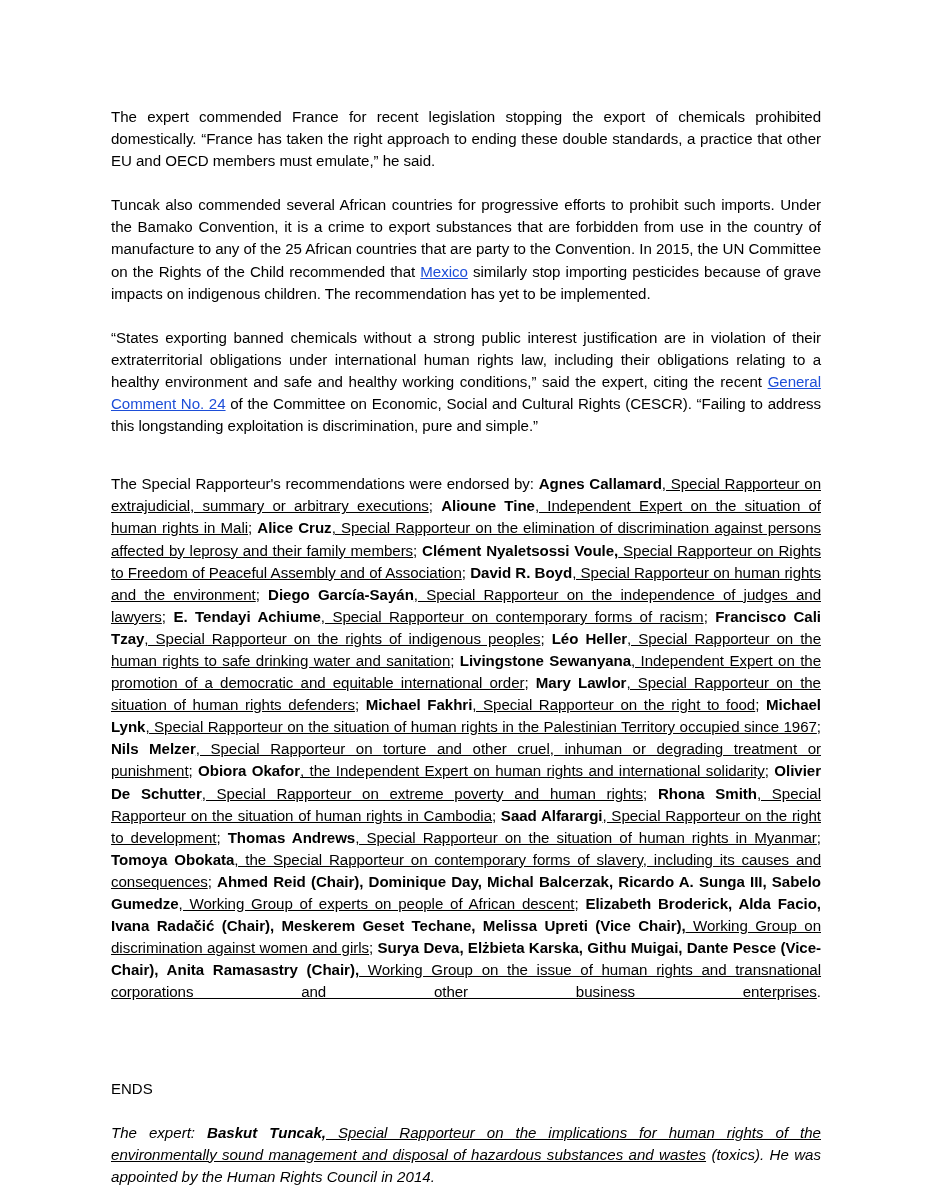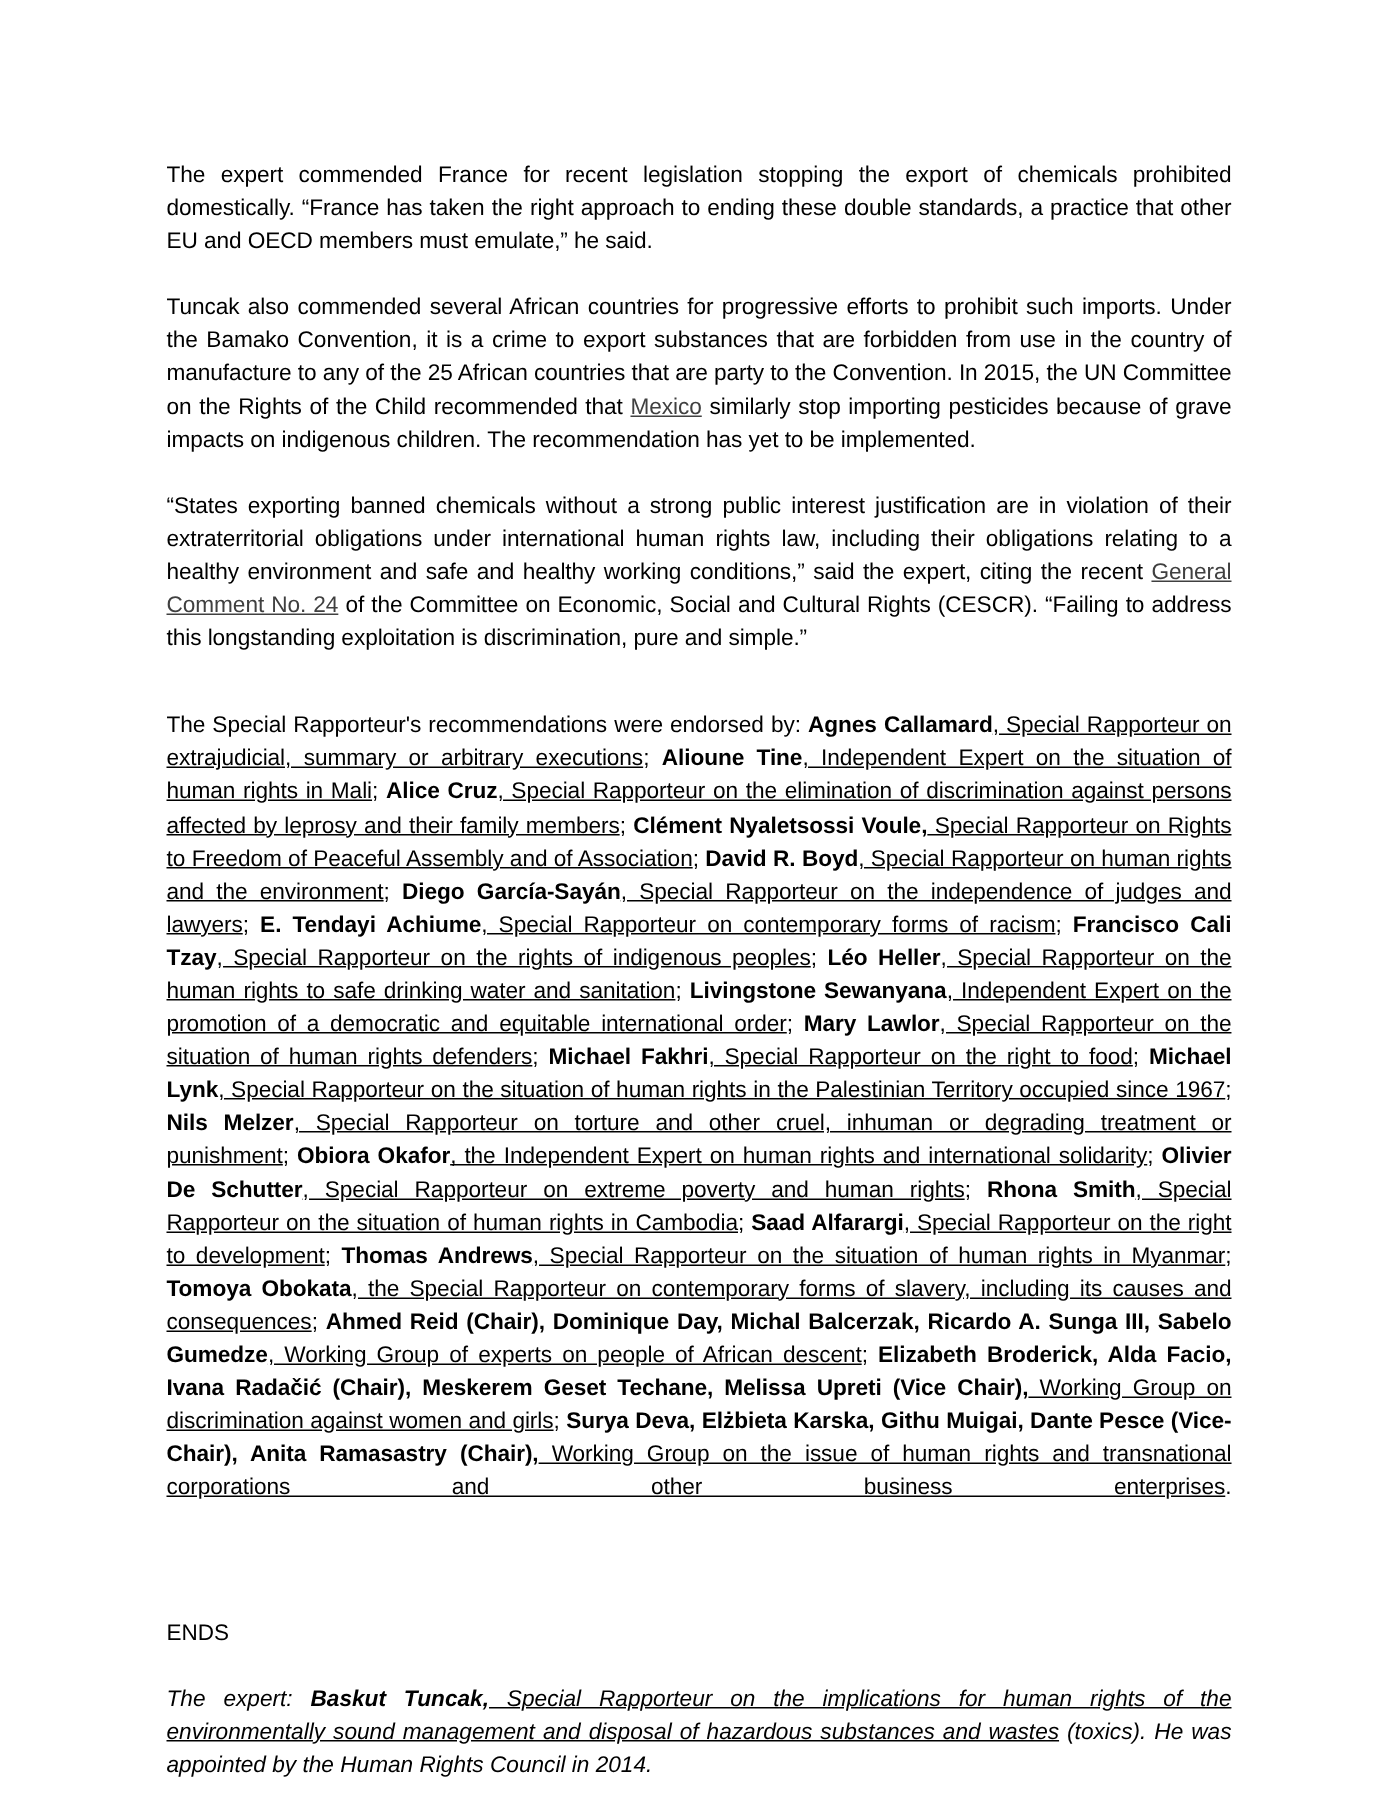--- a/index.html
+++ b/index.html
@@ -45,21 +45,21 @@
   .gap-md { height: 30px; }
 
   
   .b  { font-weight: bold; }
   .u  { text-decoration: underline; text-underline-offset: 1px; }
   .i  { font-style: italic; }
   .bi { font-weight: bold; font-style: italic; }
   .iu { text-decoration: underline; text-underline-offset: 1px; }
 
   a.link, .link {
-    color: #404040;
+    color: #1d4ed8;
     text-decoration: underline;
     text-underline-offset: 1px;
     cursor: pointer;
   }
 
   p.ends {
     margin: 0;
     font-size: 15px;
     line-height: 22.1px;
     text-align: left;

